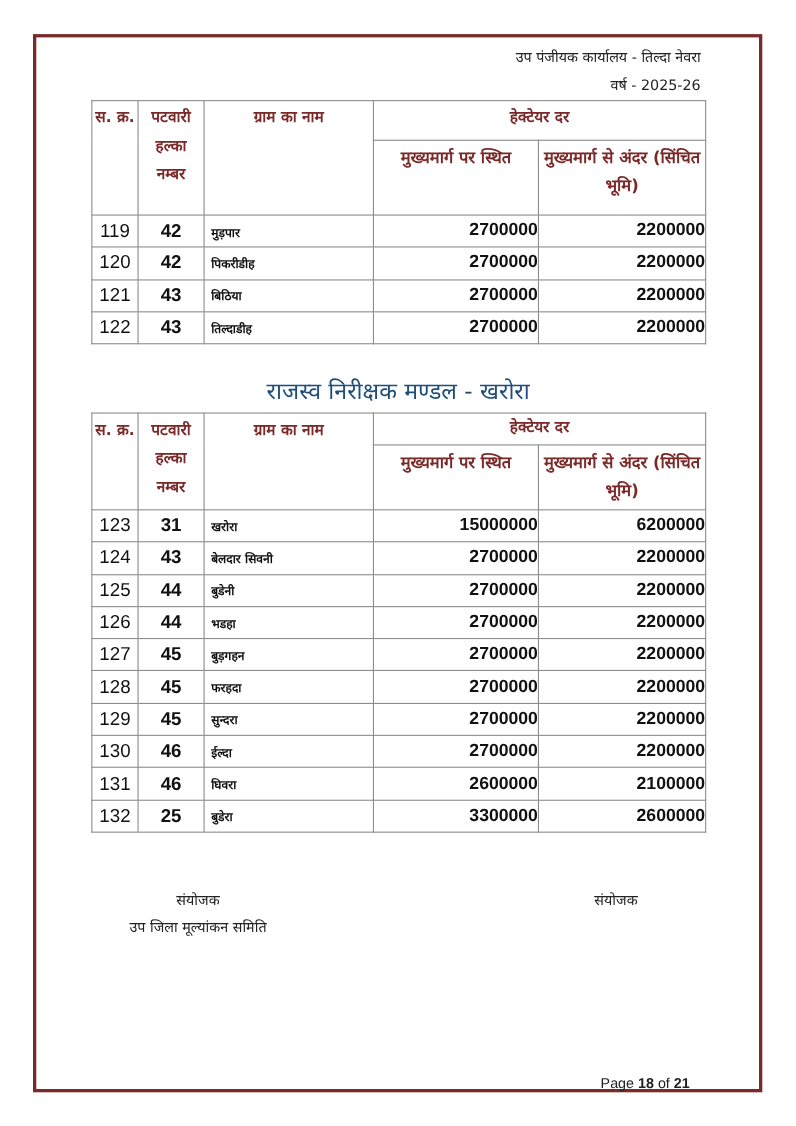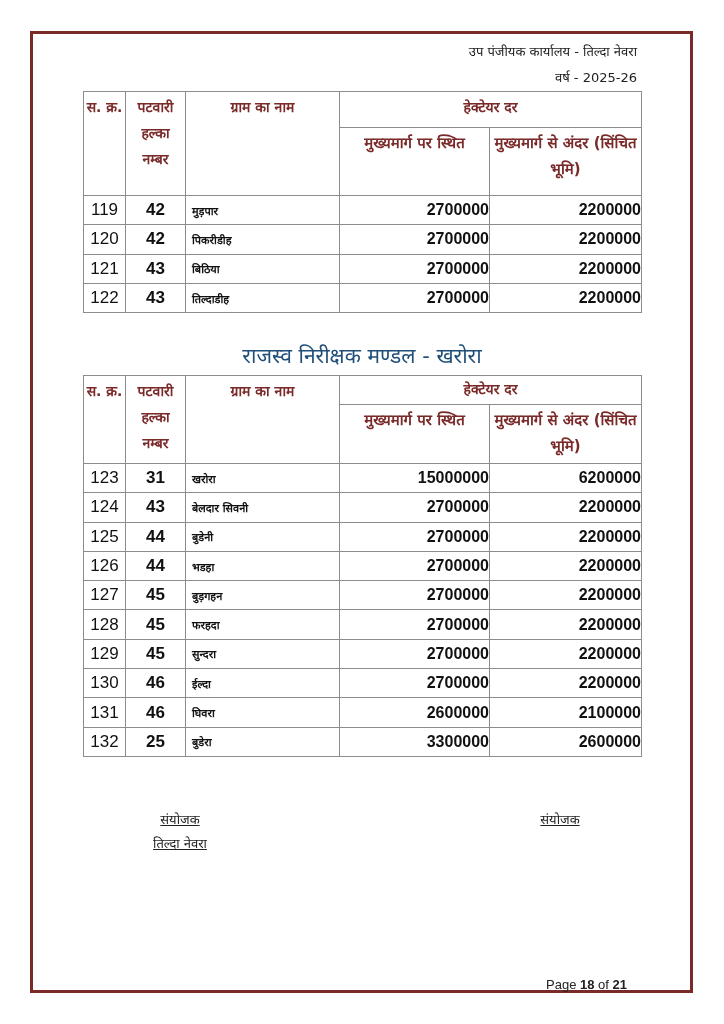--- a/index.html
+++ b/index.html
@@ -31,21 +31,21 @@
   td.sn { font-size: 17px; text-align: center; margin-top: 30px; }
   td.ph { font-size: 17px; font-weight: bold; text-align: center; }
   td.vn { font-size: 11px; font-family: "DejaVu Sans", sans-serif; font-weight: bold; padding-left: 6px; }
   td.amt { font-size: 16px; font-weight: bold; text-align: right; }
   .section-title {
     position: absolute; top: 341px; left: 0; width: 724px; text-align: center;
     color: #1f4e79; font-size: 21px; font-family: "DejaVu Sans", sans-serif;
   }
   .sig {
     position: absolute; text-align: center; font-size: 13px; line-height: 24px;
-    font-family: "DejaVu Sans", sans-serif; color: #222; text-decoration: underline;
+    font-family: "DejaVu Sans", sans-serif; color: #222;
   }
   .sig-left { left: 70px; top: 808px; width: 220px; }
   .sig-right { left: 460px; top: 808px; width: 200px; }
   .footer {
     position: absolute; top: 977px; left: 546px; font-size: 13px; color: #222;
     white-space: nowrap;
   }
   .footer b { font-weight: bold; }
 </style>
 </head>
@@ -199,21 +199,21 @@
       <td class="ph">25</td>
       <td class="vn">बुडेरा</td>
       <td class="amt">3300000</td>
       <td class="amt">2600000</td>
     </tr>
   </tbody>
 </table>
 
 <div class="sig sig-left">
   <div>संयोजक</div>
-  <div>तिल्दा नेवरा</div>
+  <div>उप जिला मूल्यांकन समिति</div>
 </div>
 
 <div class="sig sig-right">
   <div>संयोजक</div>
 </div>
 
 <div class="footer">
   <span>Page</span>
   <b>18</b>
   <span>of</span>

